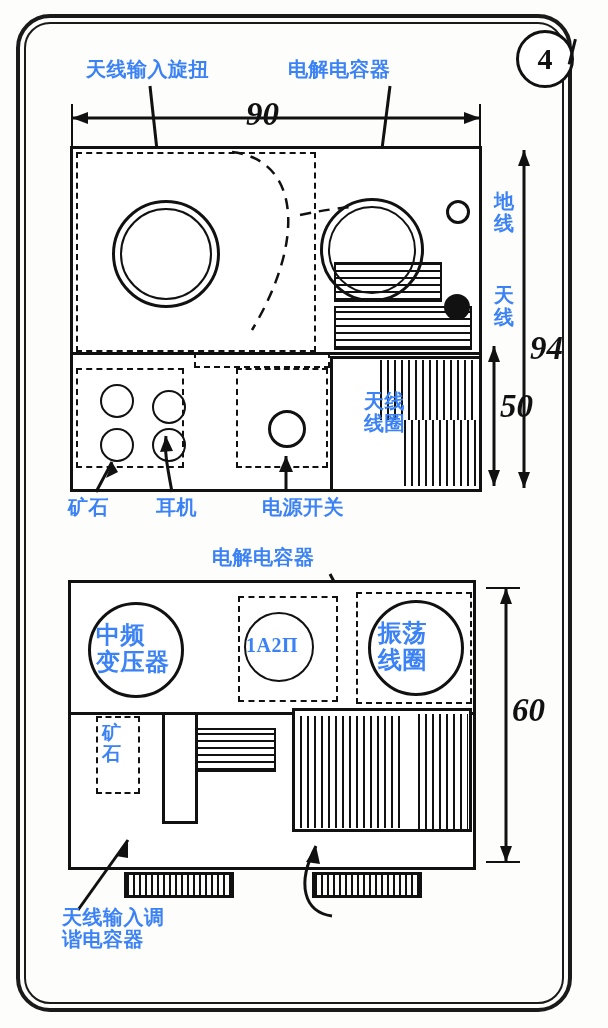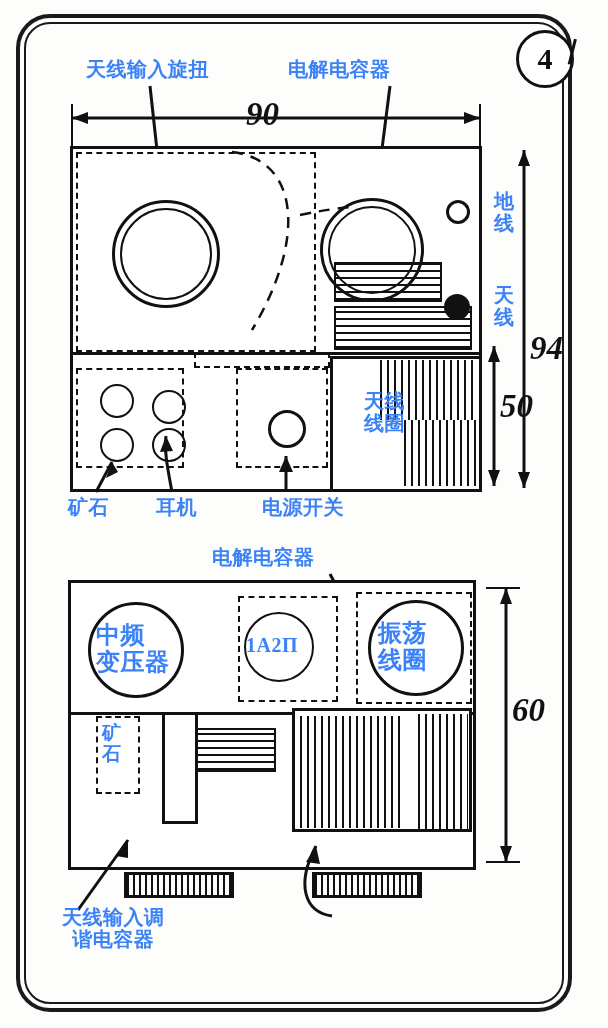--- a/index.html
+++ b/index.html
@@ -290,16 +290,16 @@
   </svg>
   <div class="dim" style="left:512px; top:692px;">60</div>
 
   <svg class="arrowline" style="left:0; top:0; width:608px; height:1028px;">
     <path d="M78,910 L128,840" stroke="#111" stroke-width="3" fill="none"></path>
     <path d="M128,840 L116,856 L128,858 Z" fill="#111"></path>
     <path d="M332,916 C304,912 296,884 316,846" stroke="#111" stroke-width="3" fill="none"></path>
     <path d="M316,846 L306,862 L320,864 Z" fill="#111"></path>
   </svg>
 
-  <div class="lbl" style="left:62px; top:906px;text-align:center;">天线输入调
+  <div class="lbl" style="left:62px; top:906px;">天线输入调
 谐电容器</div>
 
 </div>
 
 </body></html>

